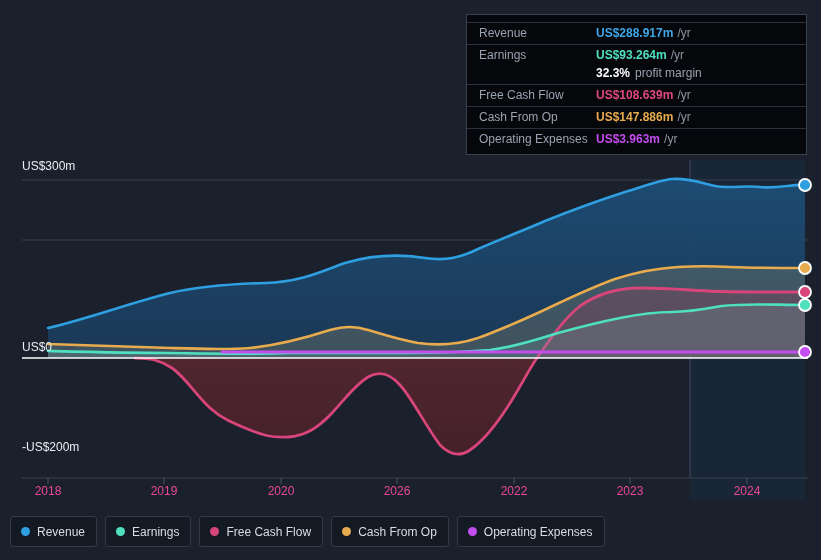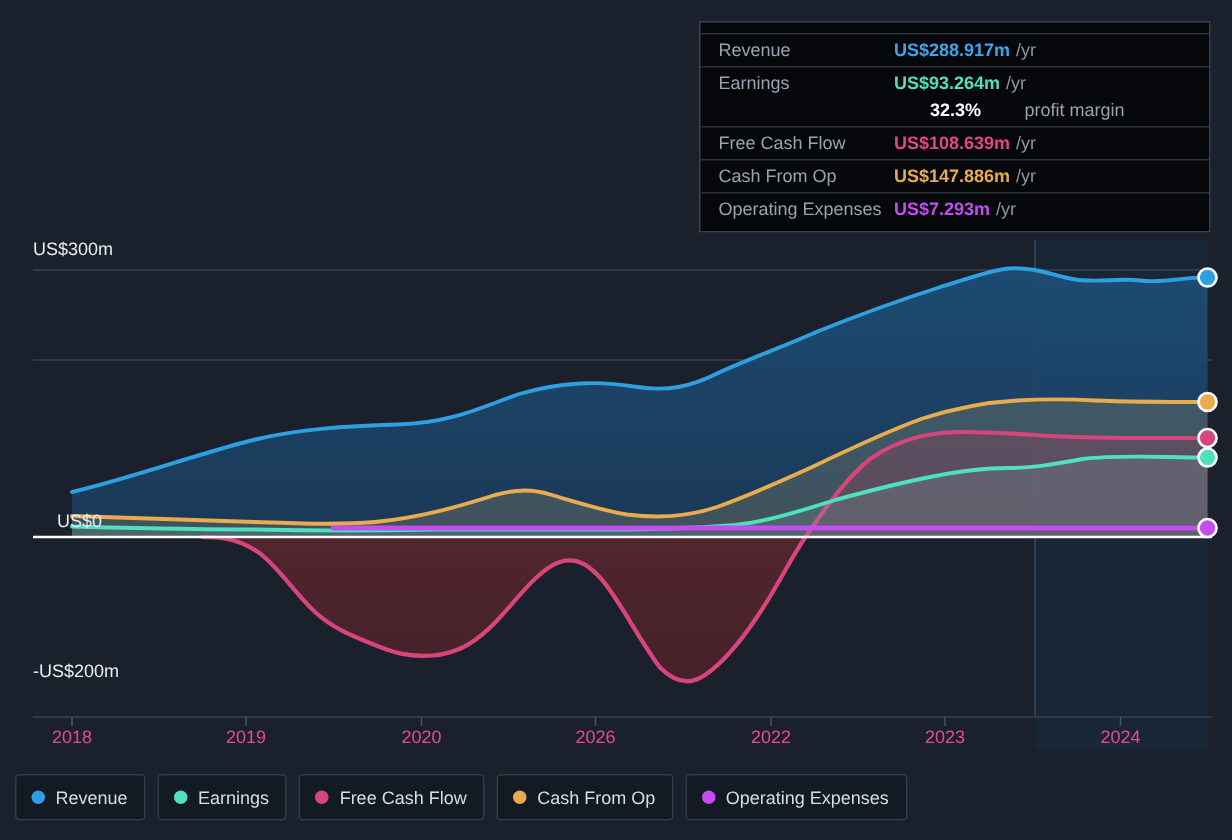--- a/index.html
+++ b/index.html
@@ -28,33 +28,33 @@
     font-size:12.5px;color:#ffffff;font-weight:bold;
     padding:2px 12px 7px 12px;letter-spacing:.1px;
   }
   .tt-row{
     display:flex;align-items:baseline;
     border-top:1px solid #2a313c;
     padding:3px 12px 3px 12px;
     font-size:12px;
     min-height:15px;
   }
-  .tt-row.no-line{border-top:none;padding-top:0;gap:24px;}
+  .tt-row.no-line{border-top:none;padding-top:0;}
   .tt-label{color:#9aa3b0;width:117px;flex:0 0 117px;}
   .tt-val{font-weight:bold;text-align:center;}
   .tt-unit{color:#8e97a4;font-weight:normal;margin-left:4px;}
   .tt-margin-note{color:#9aa3b0;font-weight:normal;margin-left:5px;}
 
   
   .axis-label{
     position:absolute;color:#e9edf2;font-size:12px;
     white-space:nowrap;z-index:12;
   }
   .y-top{left:22px;top:159px;}
-  .y-zero{left:22px;top:340px;margin-left:16px;}
+  .y-zero{left:22px;top:340px;}
   .y-bottom{left:22px;top:440px;}
   .x-tick{
     position:absolute;top:484px;color:#ec4899;font-size:12px;
     transform:translateX(-50%);white-space:nowrap;
   }
 
   
   .legend{
     position:absolute;left:10px;top:516px;
     display:flex;gap:8px;align-items:center;
@@ -216,21 +216,21 @@
     </div>
 
     <div class="tt-row">
       <span class="tt-label">Cash From Op</span>
       <span class="tt-val" style="color:#e8ac4e">US$147.886m</span>
       <span class="tt-unit">/yr</span>
     </div>
 
     <div class="tt-row">
       <span class="tt-label">Operating Expenses</span>
-      <span class="tt-val" style="color:#c44df0">US$7.293m</span>
+      <span class="tt-val" style="color:#c44df0">US$3.963m</span>
       <span class="tt-unit">/yr</span>
     </div>
   </div>
 
   <div class="legend">
     <div class="legend-item">
       <span class="legend-dot" style="background:#2e9fe0"></span>
       <span class="legend-text">Revenue</span>
     </div>
     <div class="legend-item">

